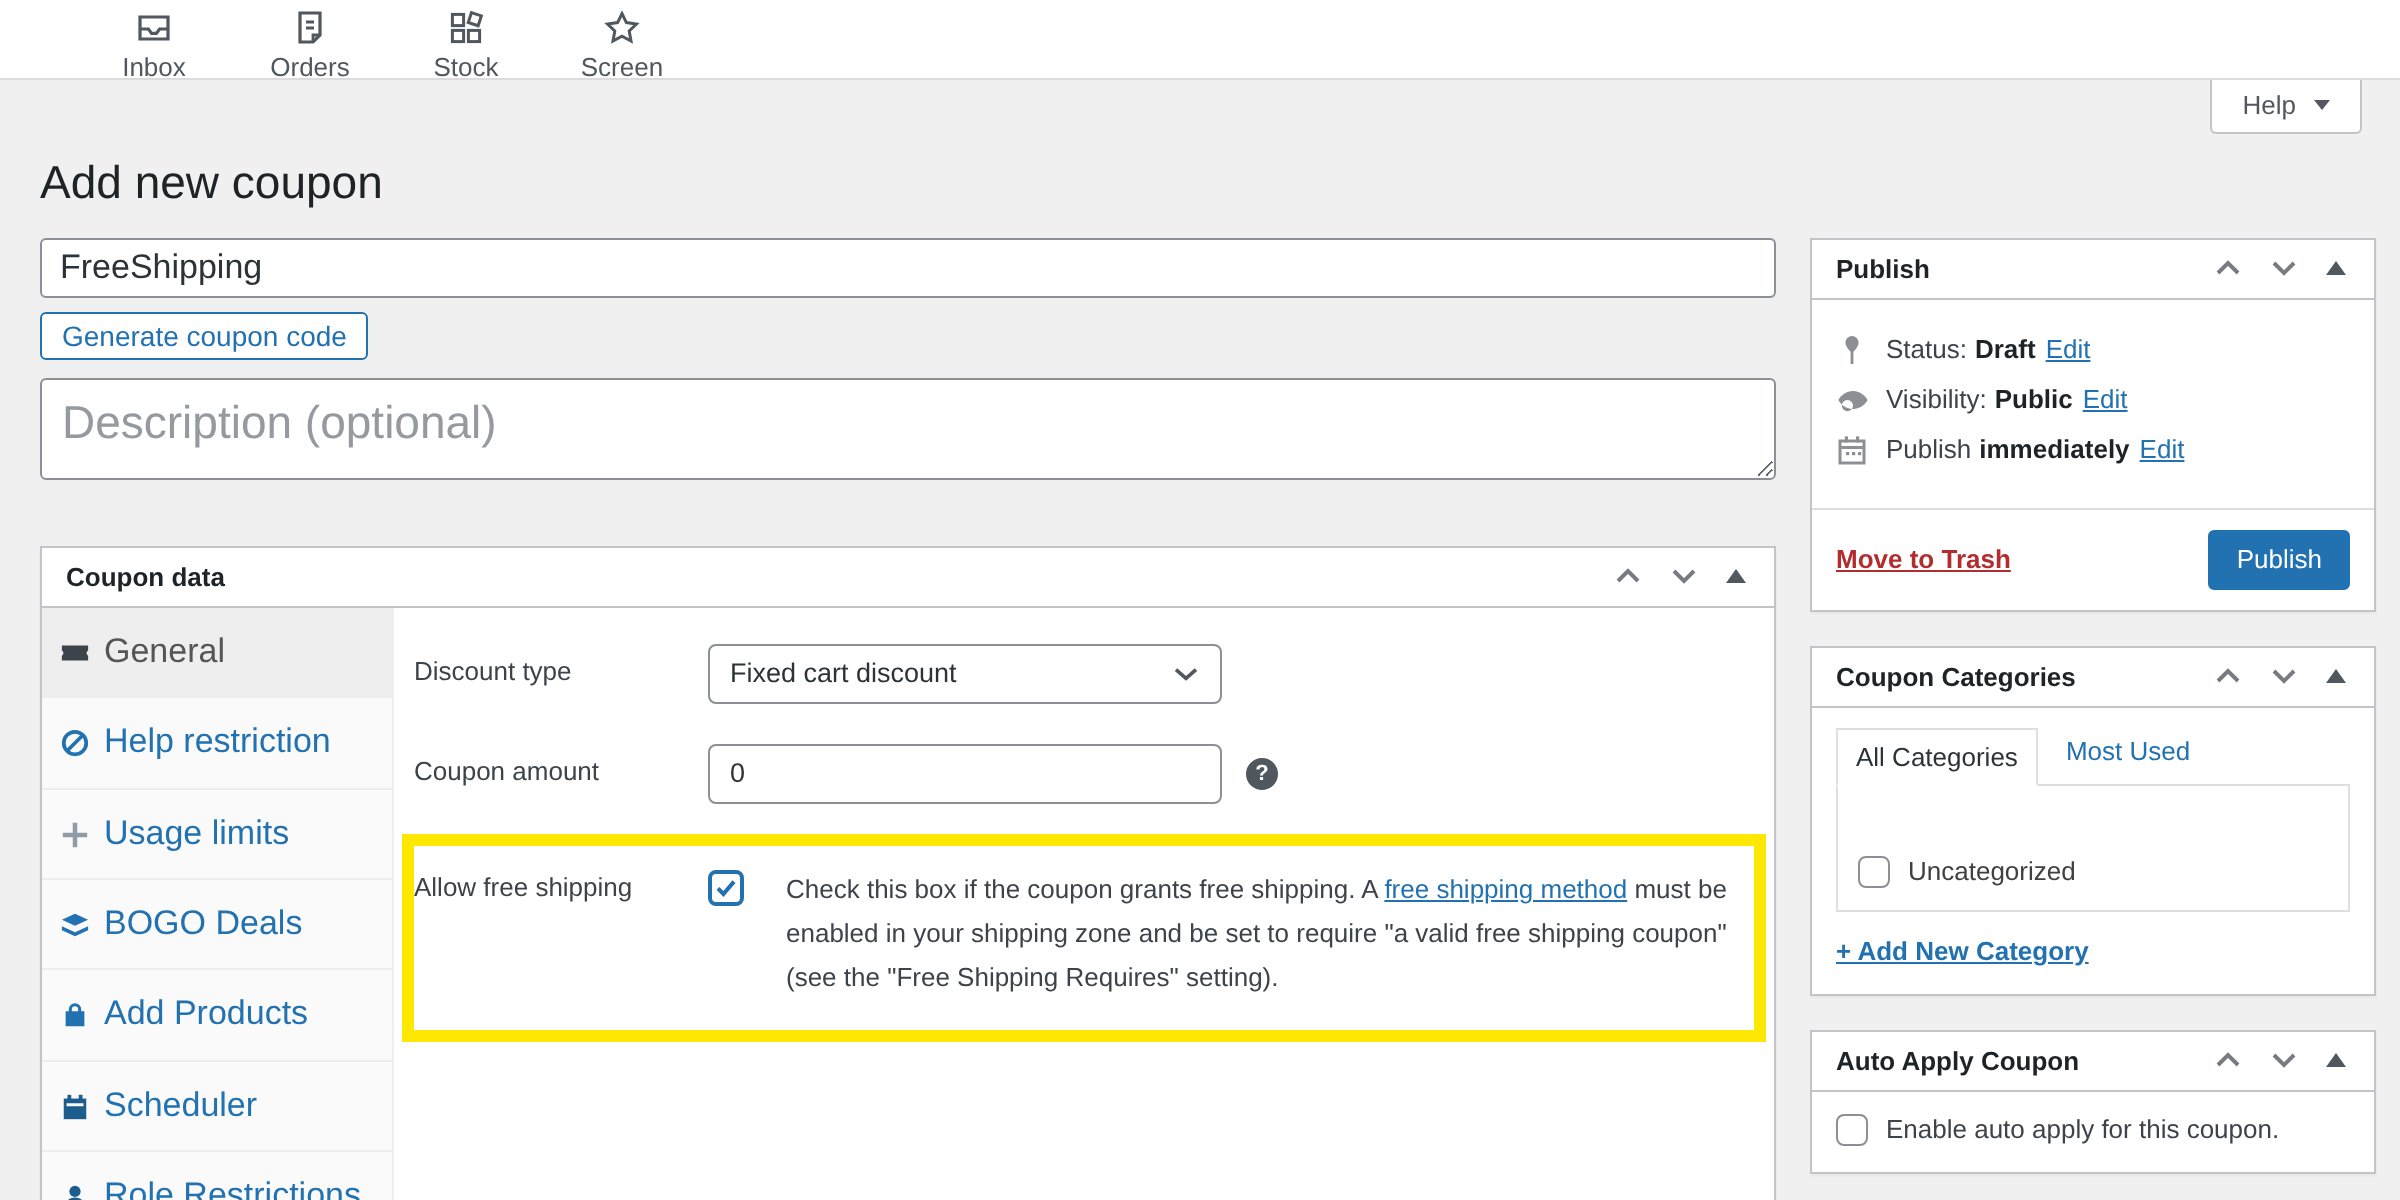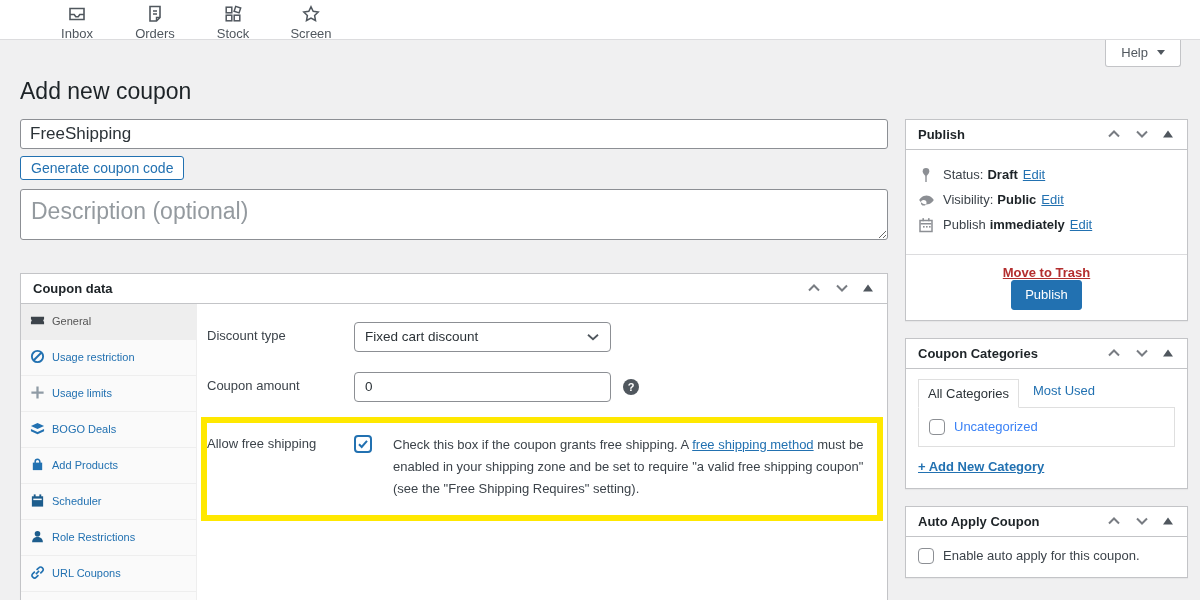--- a/index.html
+++ b/index.html
@@ -128,21 +128,21 @@
   ul.wc-tabs {
     list-style: none;
     flex: 0 0 176px; width: 176px;
     background: #fafafa;
     border-right: 1px solid #eee;
   }
   ul.wc-tabs li { border-bottom: 1px solid #eee; }
   ul.wc-tabs li a {
     display: block;
     padding: 9px 6px 9px 9px;
-    font-size: 11px;
+    font-size: 17px;
     color: #2271b1;
     text-decoration: none;
     line-height: 1.55;
   }
   ul.wc-tabs li.active { background: #eee; }
   ul.wc-tabs li.active a { color: #555; }
   .tab-icon { display: inline-block; width: 15px; height: 15px; vertical-align: -3px; margin-right: 7px; }
 
   .panel-main { flex: 1 1 auto; padding: 8px 0 0 0; }
   .form-row { display: flex; align-items: flex-start; padding: 10px 0 10px 10px; }
@@ -198,21 +198,21 @@
   
   .side-box { margin-bottom: 17px; }
   .pub-body { padding: 8px 12px 12px; }
   .pub-row { display: flex; align-items: flex-start; margin: 9px 0; color: #3c434a; }
   .pub-row .p-icon { width: 17px; height: 16px; color: #8c8f94; margin-right: 8px; flex: 0 0 17px; }
   .pub-row b { margin: 0 5px 0 4px; color: #1d2327; }
   .pub-row a { text-decoration: underline; }
   .pub-footer {
     border-top: 1px solid #dcdcde;
     padding: 10px 12px;
-    display: flex; align-items: center; justify-content: space-between; flex-direction: column;
+    display: flex; align-items: center; justify-content: space-between;
   }
   .trash-link { color: #b32d2e; font-weight: 600; text-decoration: underline; }
   .publish-btn {
     background: #2271b1; border: 1px solid #2271b1; border-radius: 3px;
     color: #fff; font-size: 13px; font-weight: 500;
     height: 30px; padding: 0 13px; cursor: pointer; font-family: inherit;
   }
 
   .cat-body { padding: 10px 12px 14px; }
   .cat-tabs { display: flex; align-items: center; position: relative; z-index: 1; }
@@ -224,21 +224,21 @@
     color: #2c3338;
     margin-bottom: -1px;
     cursor: pointer;
   }
   .cat-tab-link { margin-left: 14px; color: #2271b1; cursor: pointer; padding-bottom: 5px; }
   .cat-panel {
     border: 1px solid #dfdfdf;
     padding: 11px 10px;
     background: #fff;
   }
-  .cat-item { display: flex; align-items: center; gap: 9px; color: #3b82f6; }
+  .cat-item { display: flex; align-items: center; gap: 9px; color: #404040; margin-top: 24px; }
   .add-new-link { display: inline-block; margin-top: 12px; font-weight: 600; text-decoration: underline; }
 
   .auto-body { padding: 11px 12px 13px; display: flex; align-items: center; gap: 9px; color: #3c434a; }
 </style>
 </head>
 <body>
 
 <div class="top-bar">
   <div class="activity-tabs">
     <div class="activity-tab">
@@ -322,21 +322,21 @@
                 <a href="#">
               <span class="tab-icon" style="color:#3c434a"><svg width="15" height="15" viewBox="0 0 16 16">
                       <path fill="currentColor" d="M1 4h14v2.6a1.6 1.6 0 000 2.8V12H1V9.4a1.6 1.6 0 000-2.8z"></path>
                     </svg></span><span>General</span></a>
               </li>
             <li>
                 <a href="#">
               <span class="tab-icon" style="color:#2271b1"><svg width="15" height="15" viewBox="0 0 16 16">
                       <circle cx="8" cy="8" r="6" fill="none" stroke="currentColor" stroke-width="2"></circle>
                       <line x1="4" y1="12" x2="12" y2="4" stroke="currentColor" stroke-width="2"></line>
-                    </svg></span><span>Usage restriction</span></a>
+                    </svg></span><span>Help restriction</span></a>
               </li>
             <li>
                 <a href="#">
               <span class="tab-icon" style="color:#8f9ba5"><svg width="15" height="15" viewBox="0 0 16 16">
                       <path fill="currentColor" d="M6.8 1.5h2.4v5.3h5.3v2.4H9.2v5.3H6.8V9.2H1.5V6.8h5.3z"></path>
                     </svg></span><span>Usage limits</span></a>
               </li>
             <li>
                 <a href="#">
               <span class="tab-icon" style="color:#2271b1"><svg width="15" height="15" viewBox="0 0 16 16">

